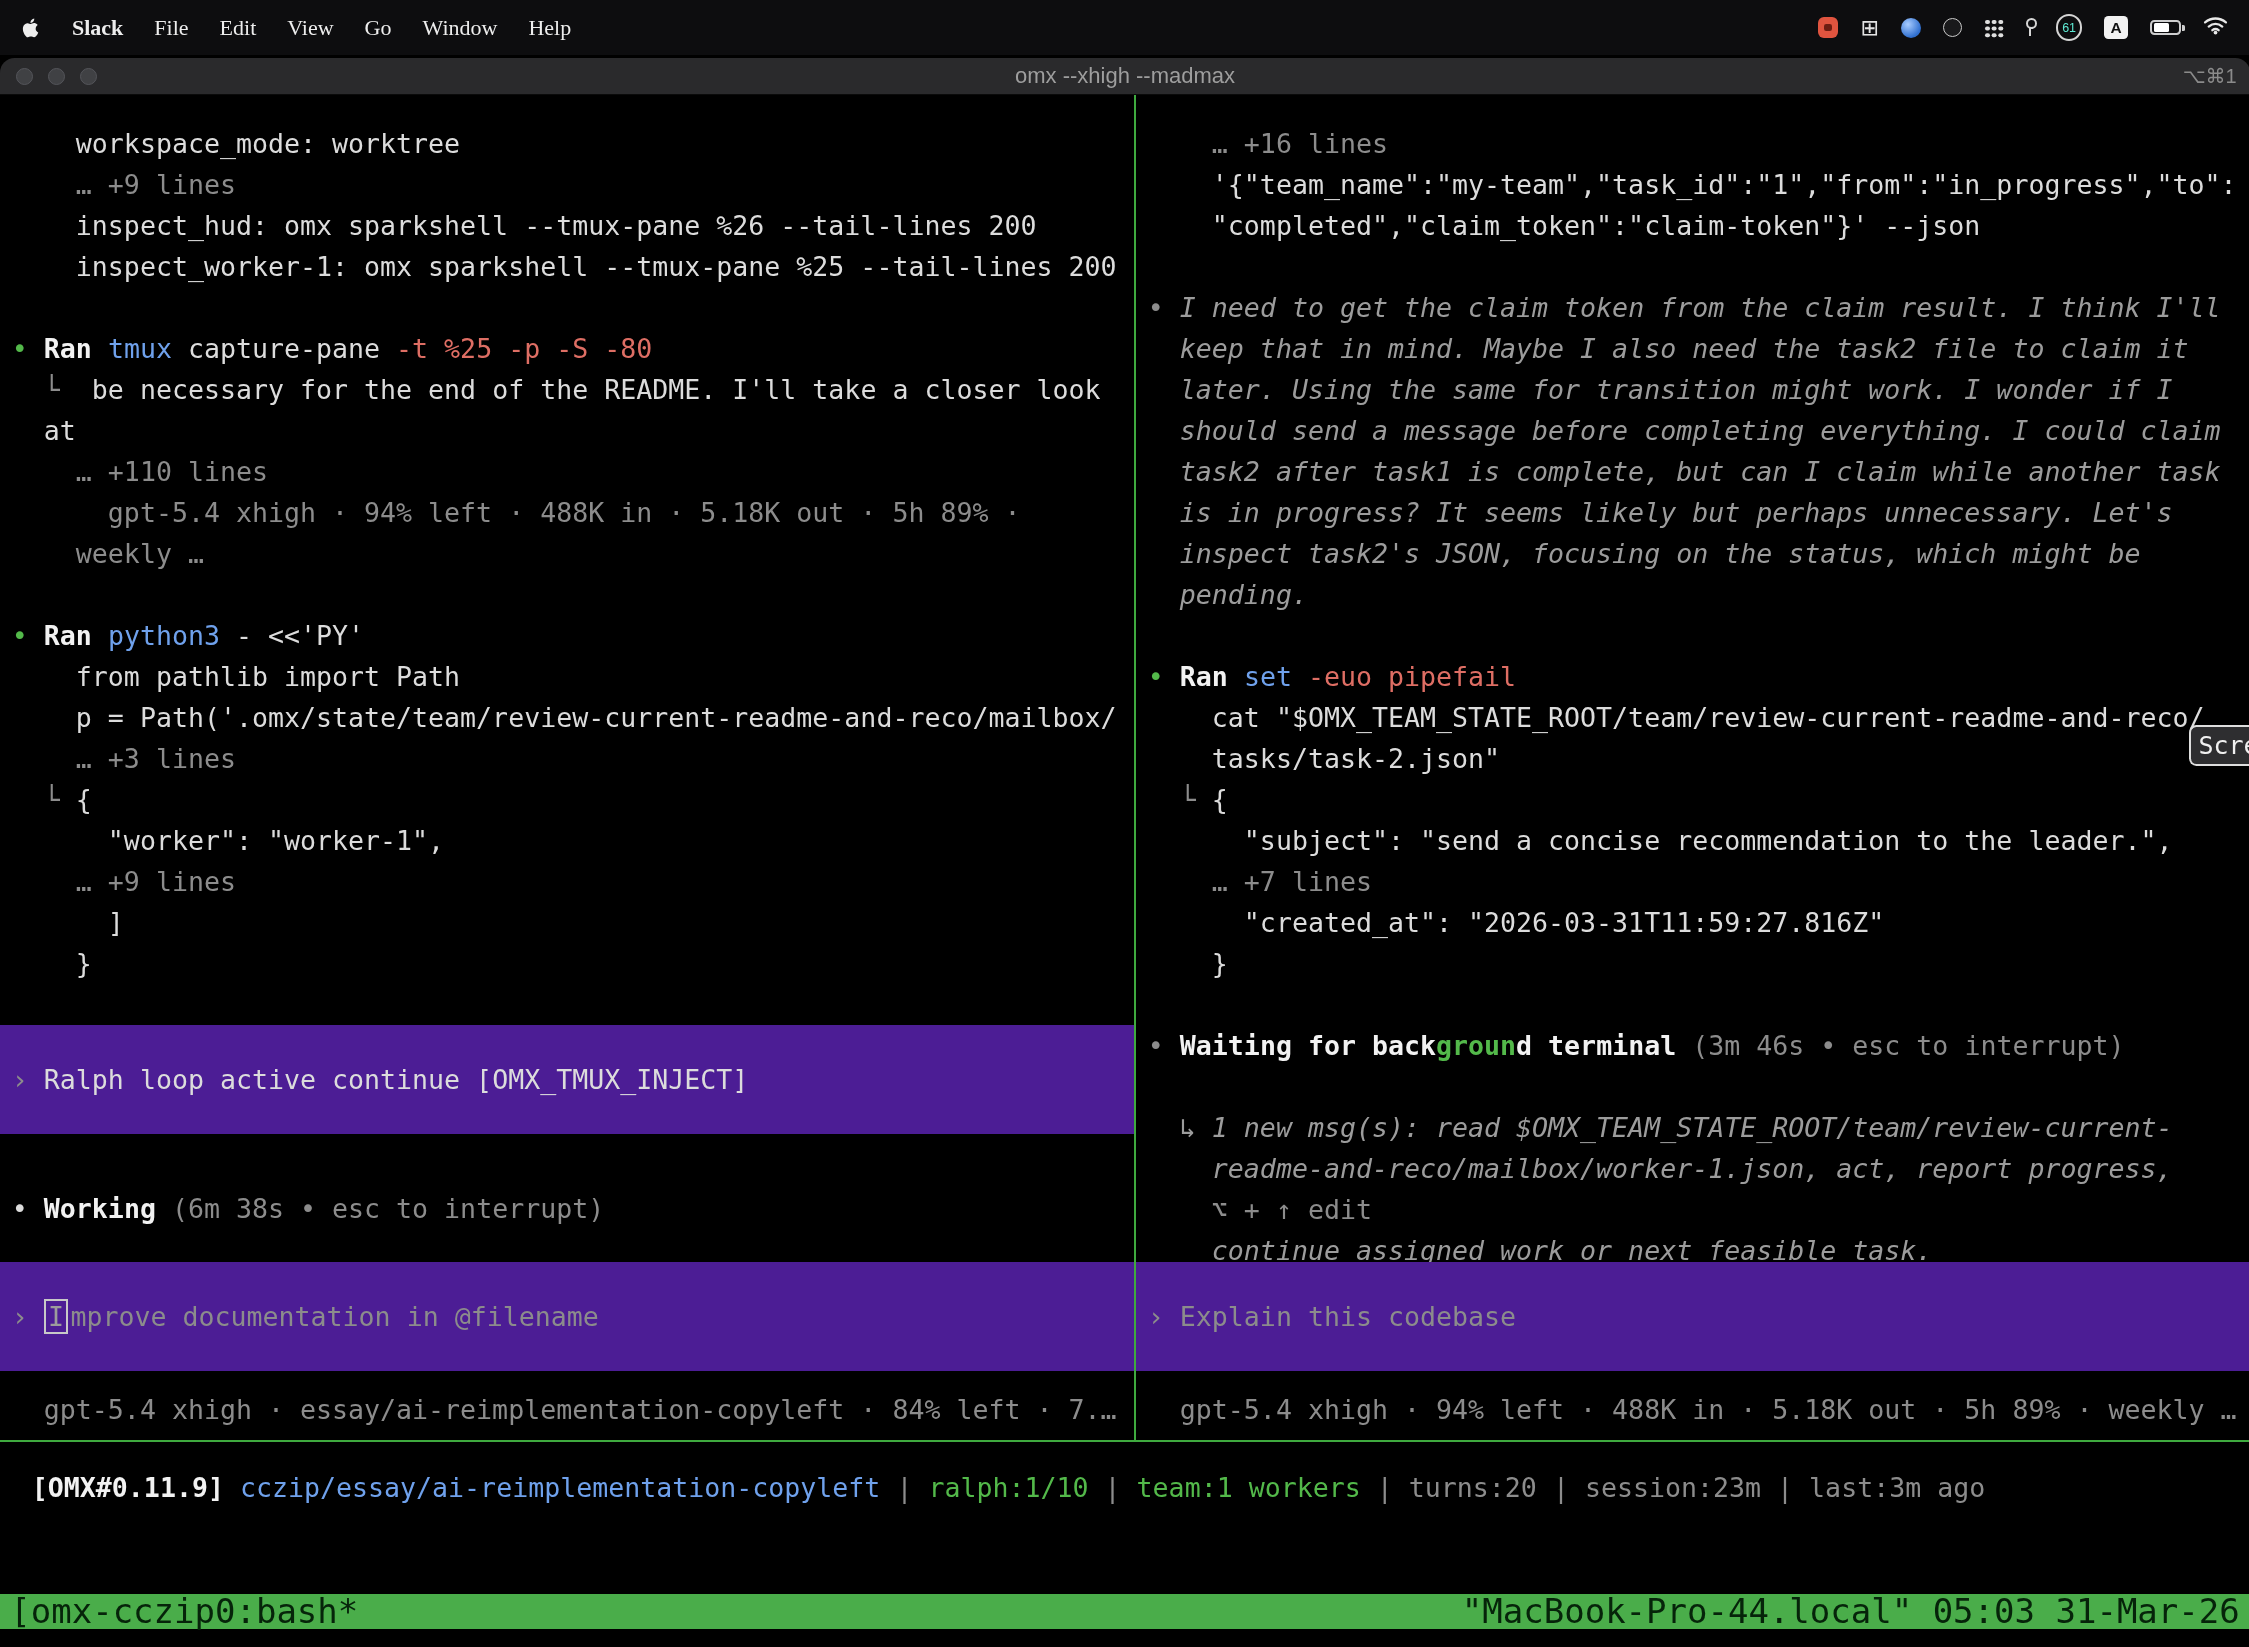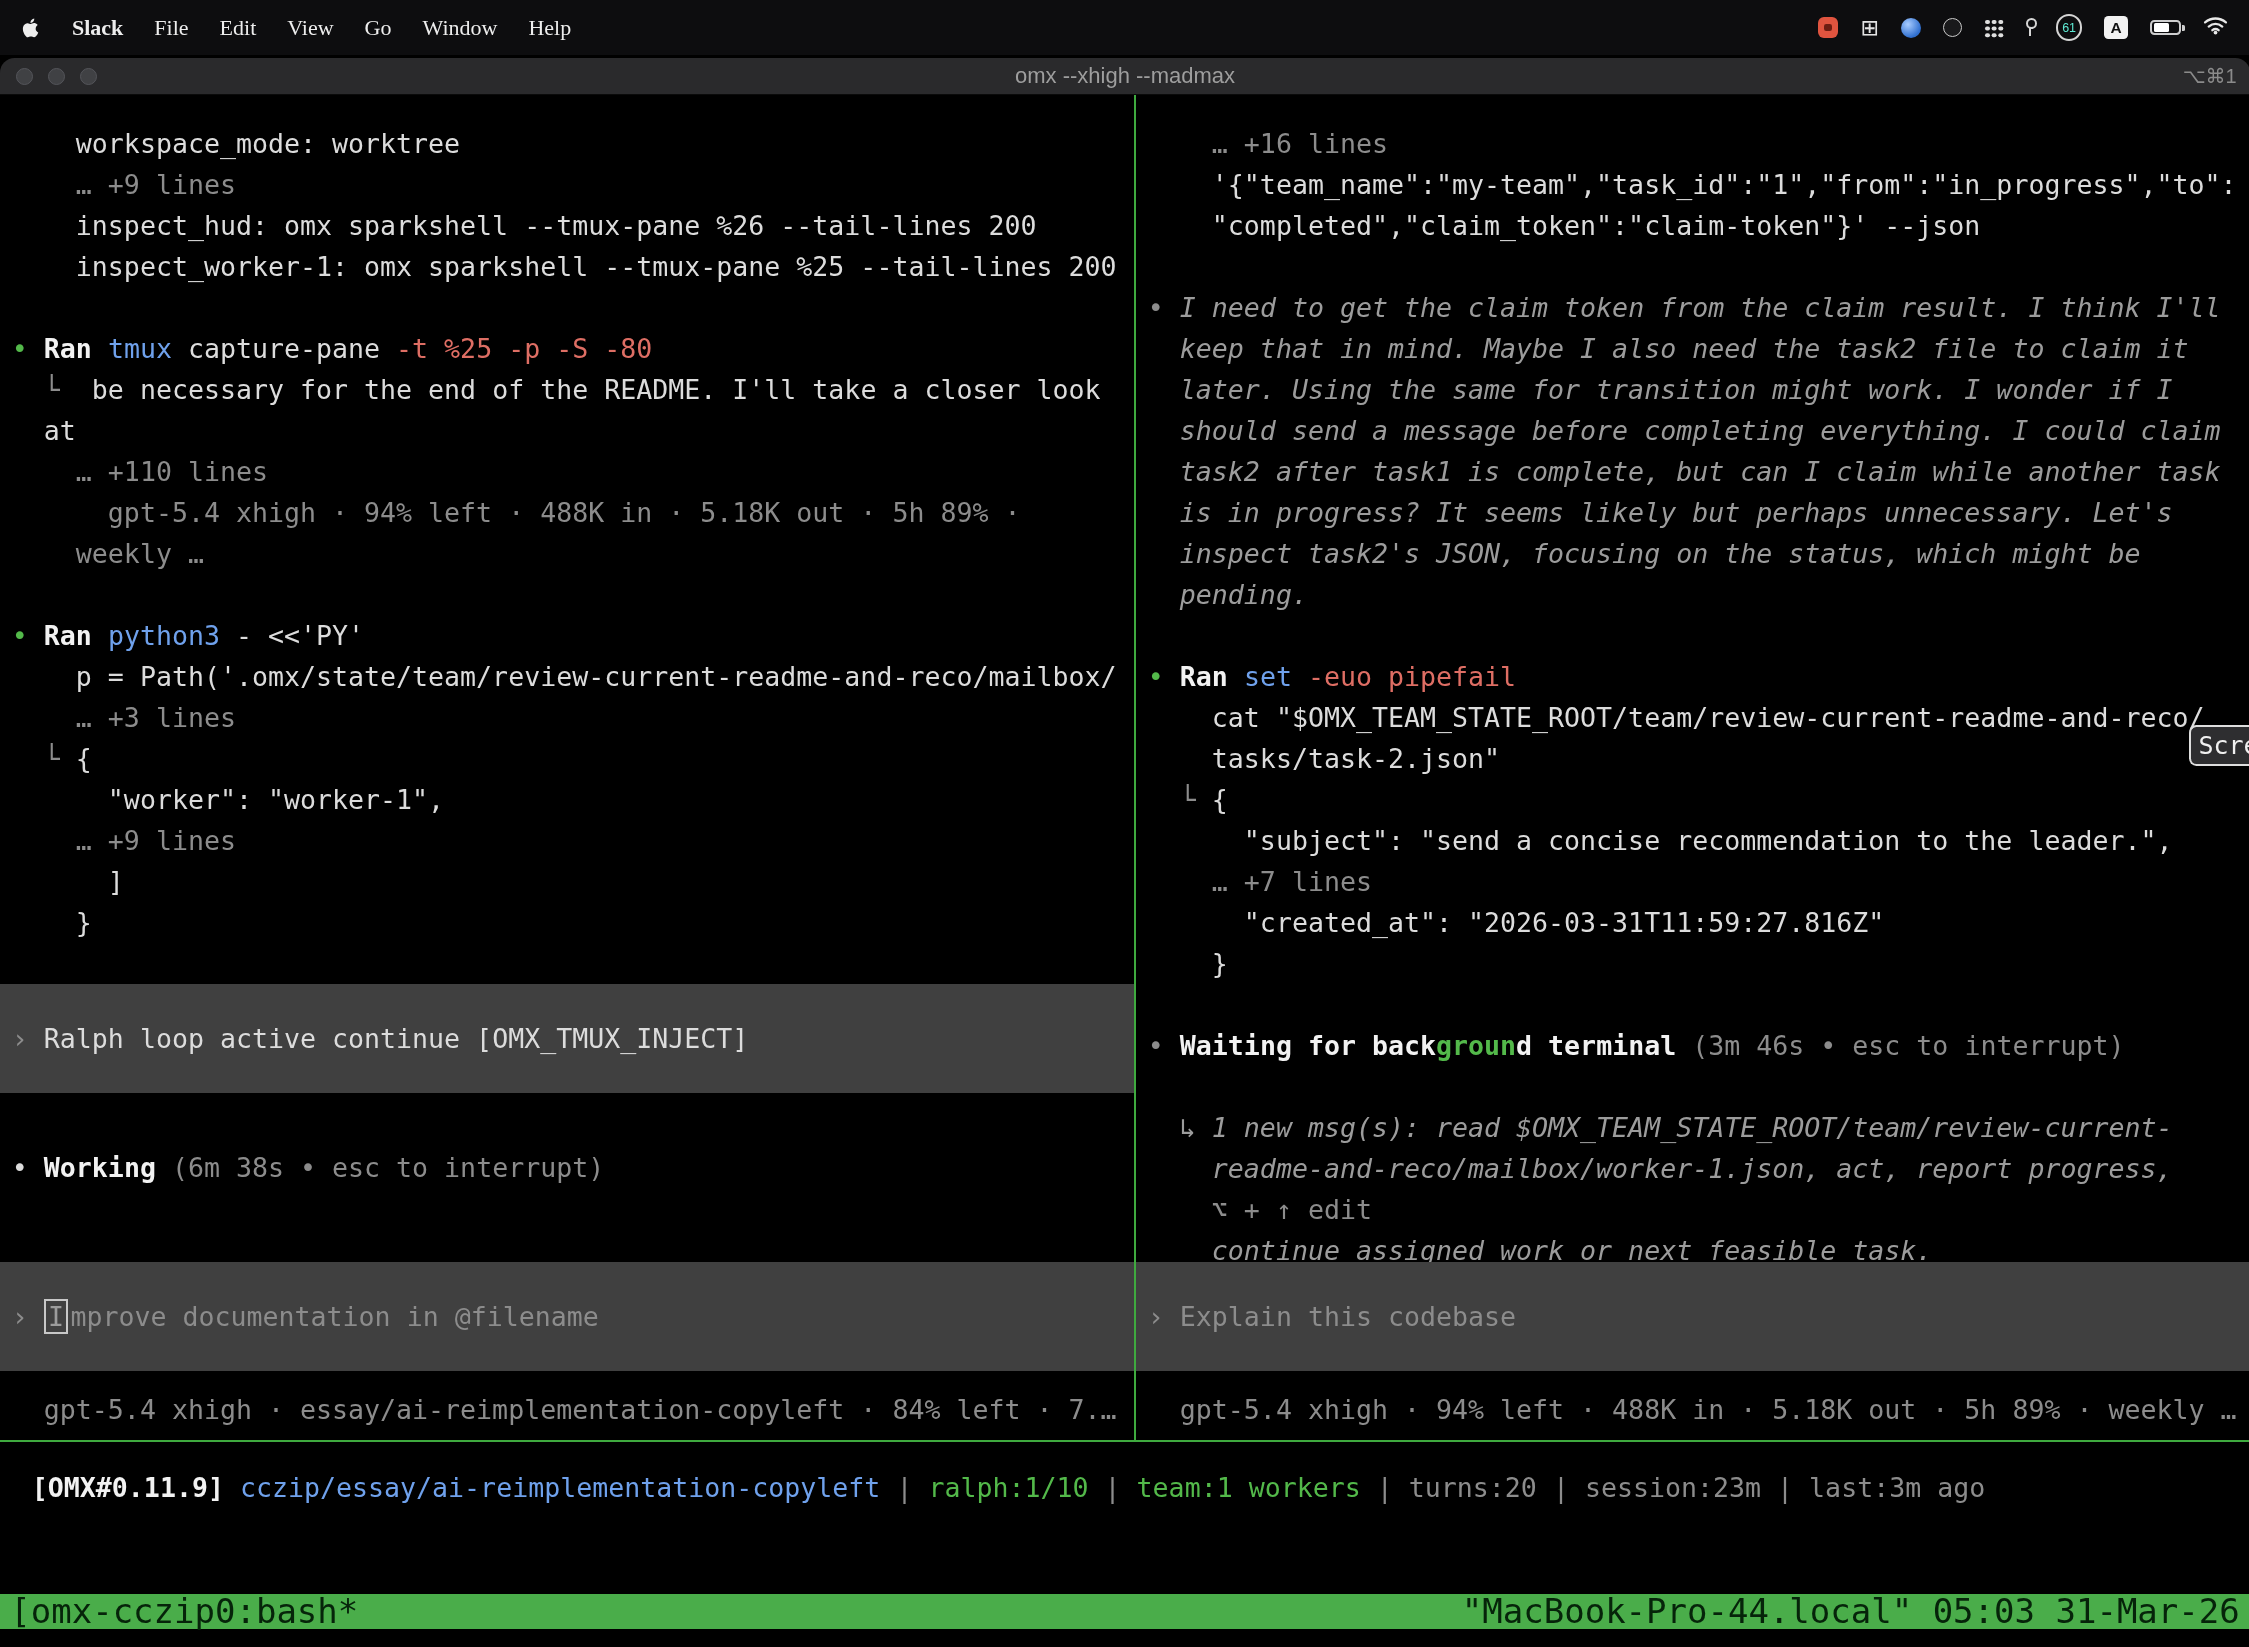--- a/index.html
+++ b/index.html
@@ -58,21 +58,21 @@
   .term { position:relative; flex:1 1 auto;
     font-family:"DejaVu Sans Mono","DejaVu Sans",monospace; font-size:26.6px; line-height:41px; }
   .panes { position:absolute; top:0; left:0; right:0; height:1345px; display:flex; }
   .pane { position:relative; overflow:hidden; }
   .pane-left { width:1136px; border-right:2.2px solid #3faa3f; }
   .pane-right { flex:1; }
   .pane-content { padding-top:28px; }
   .pane-bottom { position:absolute; bottom:10.3px; left:0; right:0; }
 
   .tline { white-space:pre; padding-left:11.8px; height:41px; overflow:hidden; }
-  .strip { white-space:pre; background:#404040; padding:34px 0 34px 11.8px; overflow:hidden; }
+  .strip { white-space:pre; background:#4c1d95; padding:34px 0 34px 11.8px; overflow:hidden; }
   .pane-content .strip { margin-bottom:13.3px; }
   .footer { margin-top:17.7px; }
 
   .s-d { color:#dcdcdc; }
   .s-m { color:#8c8c8c; }
   .s-i { color:#9c9c9c; font-style:italic; }
   .s-b { color:#f2f2f2; font-weight:bold; }
   .s-g { color:#53b94a; }
   .s-gb { color:#53b94a; font-weight:bold; }
   .s-bl { color:#6fa1ec; }
@@ -158,20 +158,21 @@
             <div class="tline"><span class="s-d">    inspect_worker-1: omx sparkshell --tmux-pane %25 --tail-lines 200</span></div>
             <div class="tline"> </div>
             <div class="tline"><span class="s-g">• </span><span class="s-b">Ran </span><span class="s-bl">tmux </span><span class="s-d">capture-pane </span><span class="s-r">-t %25 -p -S -80</span></div>
             <div class="tline"><span class="s-m">  └  </span><span class="s-d">be necessary for the end of the README. I'll take a closer look</span></div>
             <div class="tline"><span class="s-d">  at</span></div>
             <div class="tline"><span class="s-m">    … +110 lines</span></div>
             <div class="tline"><span class="s-m">      gpt-5.4 xhigh · 94% left · 488K in · 5.18K out · 5h 89% ·</span></div>
             <div class="tline"><span class="s-m">    weekly …</span></div>
             <div class="tline"> </div>
             <div class="tline"><span class="s-g">• </span><span class="s-b">Ran </span><span class="s-bl">python3 </span><span class="s-d">- &lt;&lt;'PY'</span></div>
+            <div class="tline"><span class="s-d">    from pathlib import Path</span></div>
             <div class="tline"><span class="s-d">    p = Path('.omx/state/team/review-current-readme-and-reco/mailbox/</span></div>
             <div class="tline"><span class="s-m">    … +3 lines</span></div>
             <div class="tline"><span class="s-m">  └ </span><span class="s-d">{</span></div>
             <div class="tline"><span class="s-d">      "worker": "worker-1",</span></div>
             <div class="tline"><span class="s-m">    … +9 lines</span></div>
             <div class="tline"><span class="s-d">      ]</span></div>
             <div class="tline"><span class="s-d">    }</span></div>
             <div class="tline"> </div>
             <div class="strip"><span class="s-m">› </span><span class="s-d">Ralph loop active continue [OMX_TMUX_INJECT]</span></div>
             <div class="tline"> </div>

